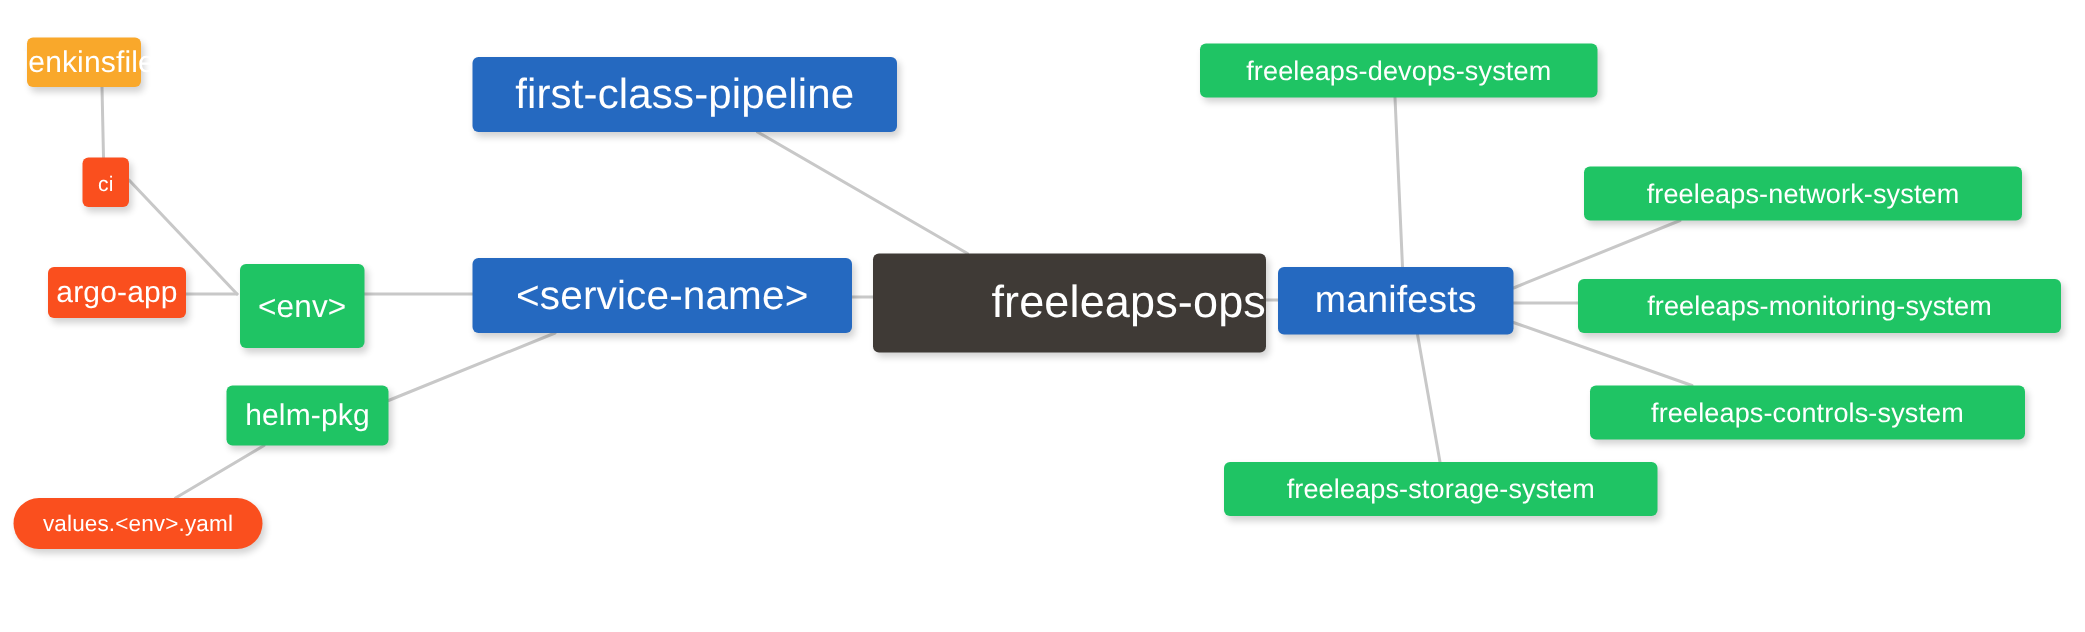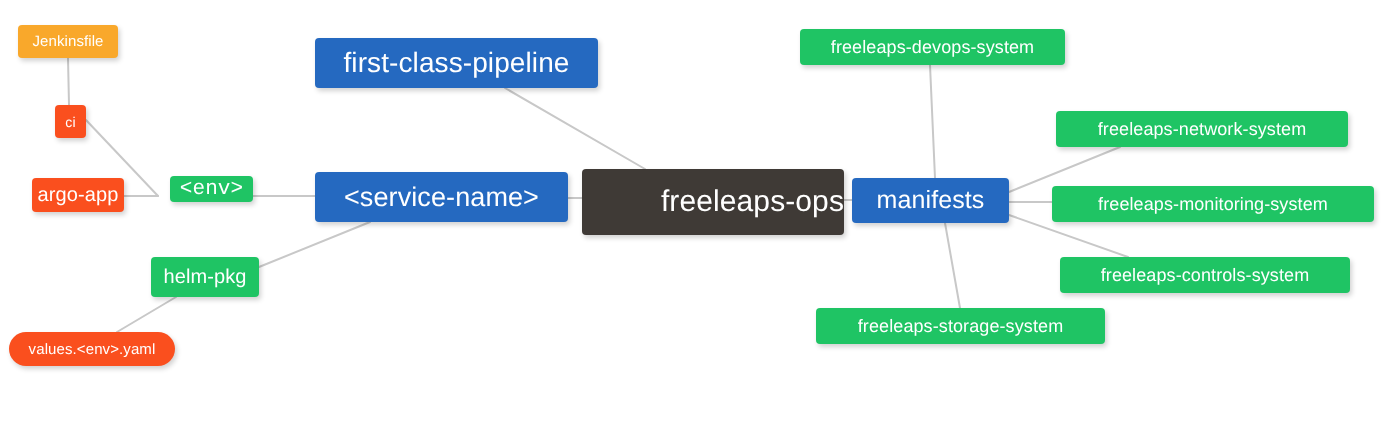--- a/index.html
+++ b/index.html
@@ -58,30 +58,30 @@
       <line x1="505" y1="88" x2="645" y2="169" stroke="#c8c8c8" stroke-width="2" stroke-linecap="round"></line>
       <line x1="568" y1="198" x2="582" y2="198" stroke="#c8c8c8" stroke-width="2" stroke-linecap="round"></line>
       <line x1="844" y1="200" x2="852" y2="200" stroke="#c8c8c8" stroke-width="2" stroke-linecap="round"></line>
       <line x1="935" y1="178" x2="930" y2="65" stroke="#c8c8c8" stroke-width="2" stroke-linecap="round"></line>
       <line x1="1009" y1="192" x2="1120" y2="147" stroke="#c8c8c8" stroke-width="2" stroke-linecap="round"></line>
       <line x1="1009" y1="202" x2="1052" y2="202" stroke="#c8c8c8" stroke-width="2" stroke-linecap="round"></line>
       <line x1="1009" y1="215" x2="1128" y2="257" stroke="#c8c8c8" stroke-width="2" stroke-linecap="round"></line>
       <line x1="945" y1="223" x2="960" y2="308" stroke="#c8c8c8" stroke-width="2" stroke-linecap="round"></line>
     </svg>
   <div id="node-layer">
-      <div class="node" style="left: 18px; top: 25px; width: 100px; height: 33px; background: rgb(249, 168, 43); font-size: 15px; text-align: center;">
+      <div class="node" style="left: 18px; top: 25px; width: 76px; height: 33px; background: rgb(249, 168, 43); font-size: 20px; text-align: center;">
         <span class="node-label">Jenkinsfile</span>
       </div>
       <div class="node" style="left: 55px; top: 105px; width: 31px; height: 33px; background: rgb(250, 79, 30); font-size: 14px;">
         <span class="node-label">ci</span>
       </div>
       <div class="node" style="left: 32px; top: 178px; width: 92px; height: 34px; background: rgb(250, 79, 30); font-size: 20px;">
         <span class="node-label">argo-app</span>
       </div>
-      <div class="node" style="left: 170px; top: 176px; width: 83px; height: 26px; background: rgb(31, 196, 100); font-size: 21px; font-family: Liberation Mono, monospace;">
+      <div class="node" style="left: 160px; top: 176px; width: 83px; height: 56px; background: rgb(31, 196, 100); font-size: 21px;">
         <span class="node-label">&lt;env&gt;</span>
       </div>
       <div class="node" style="left: 151px; top: 257px; width: 108px; height: 40px; background: rgb(31, 196, 100); font-size: 20px;">
         <span class="node-label">helm-pkg</span>
       </div>
       <div class="node" style="left: 9px; top: 332px; width: 166px; height: 34px; background: rgb(250, 79, 30); font-size: 15px; border-radius: 17px;">
         <span class="node-label">values.&lt;env&gt;.yaml</span>
       </div>
       <div class="node" style="left: 315px; top: 38px; width: 283px; height: 50px; background: rgb(37, 105, 192); font-size: 28px;">
         <span class="node-label">first-class-pipeline</span>

